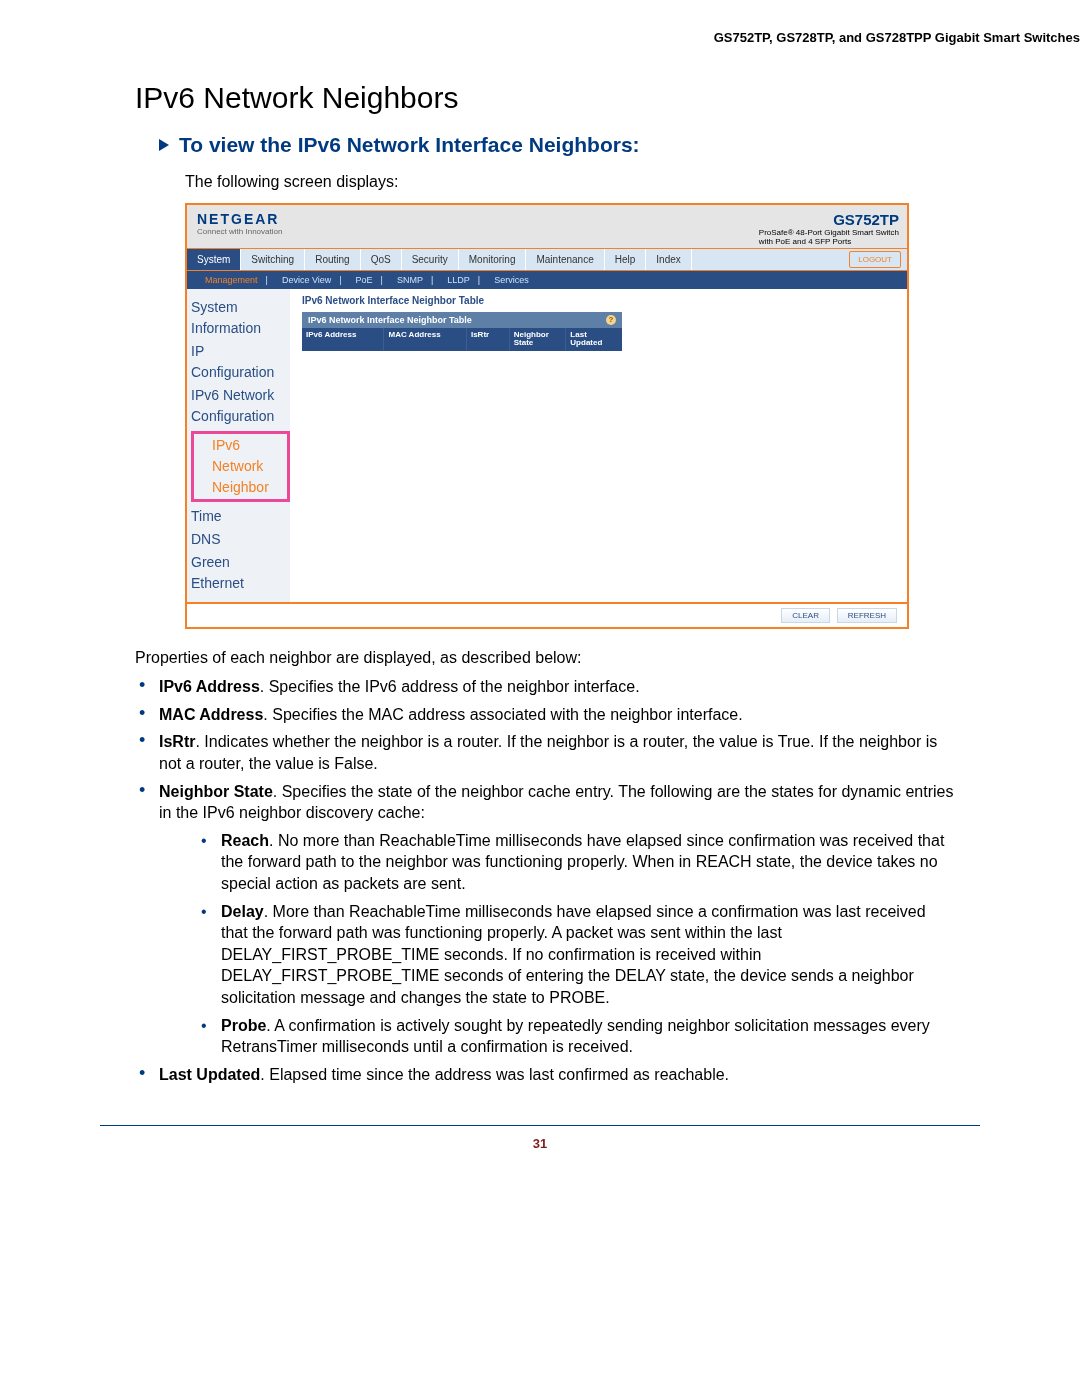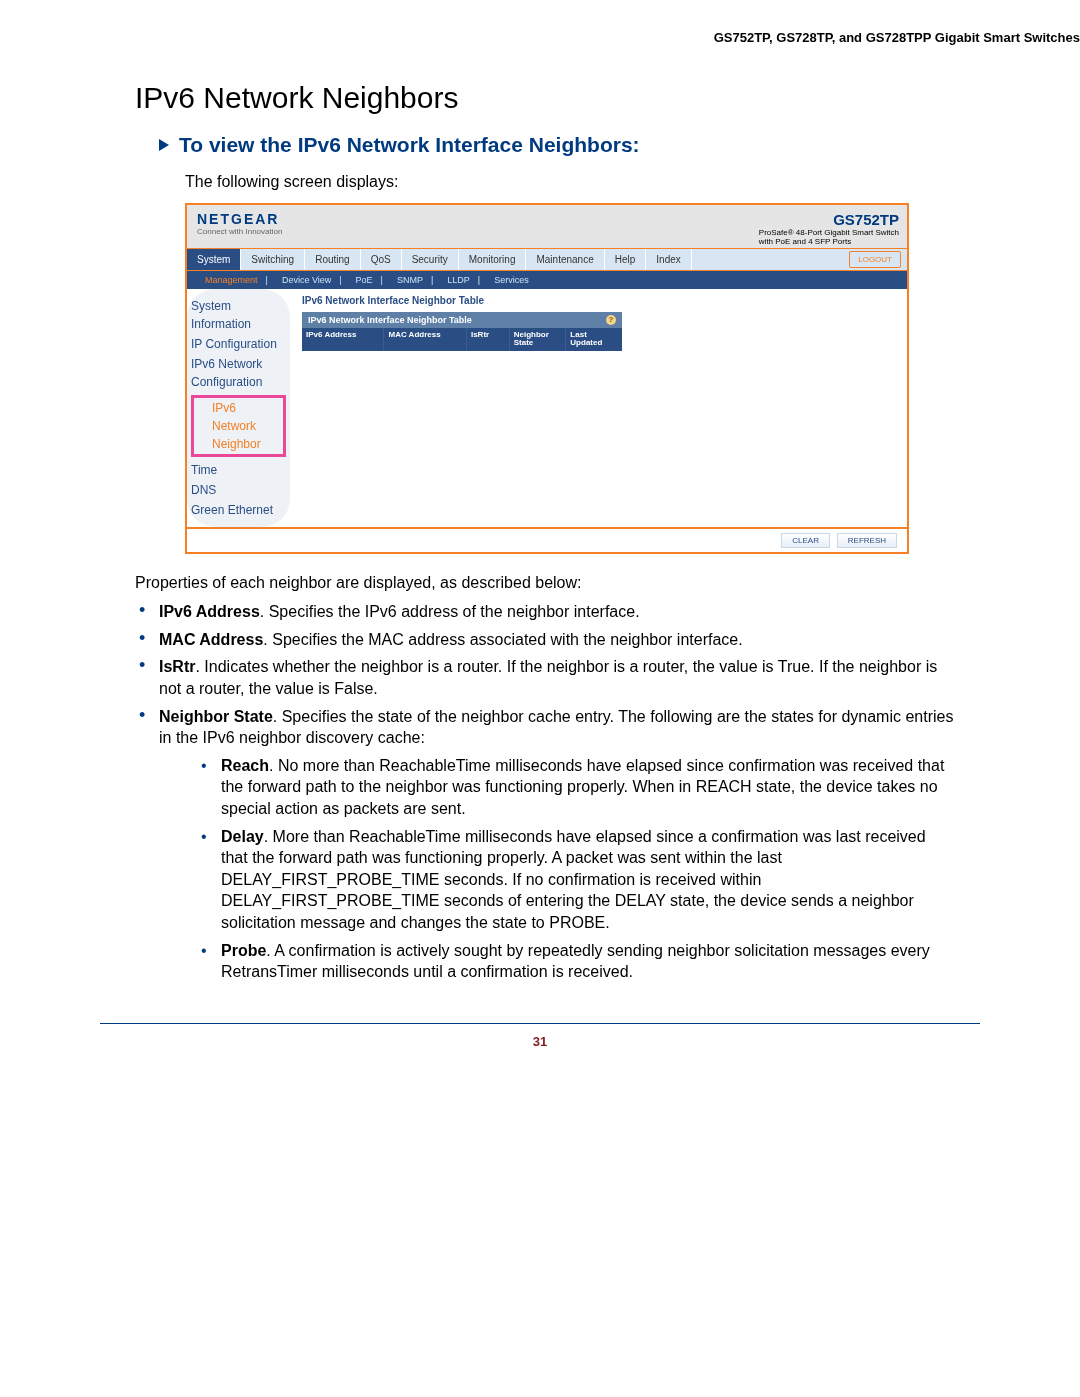--- a/index.html
+++ b/index.html
@@ -135,24 +135,23 @@
   .scr-subtab:last-child::after { content: ""; }
   .scr-body {
     display: flex;
     min-height: 220px;
     background: #fff;
   }
   .scr-side {
     width: 95px;
     background: #eef2f7;
     padding: 6px 4px;
-    font-size: 12px;
+    font-size: 14px;
     line-height: 1.5;
     color: #2a4e84;
-    border-radius: 28px;
   }
   .scr-side .side-item { margin: 2px 0; }
   .scr-side .side-item.box {
     color: #f58025;
     border: 3px solid #ec4899;
     padding: 1px 18px;
     display: inline-block;
   }
   .scr-main {
     flex: 1;
@@ -369,18 +368,21 @@
             <span class="bold">Reach</span><span>. No more than ReachableTime milliseconds have elapsed since confirmation was received that the forward path to the neighbor was functioning properly. When in REACH state, the device takes no special action as packets are sent.</span>
           </li>
           <li>
             <span class="bold">Delay</span><span>. More than ReachableTime milliseconds have elapsed since a confirmation was last received that the forward path was functioning properly. A packet was sent within the last DELAY_FIRST_PROBE_TIME seconds. If no confirmation is received within DELAY_FIRST_PROBE_TIME seconds of entering the DELAY state, the device sends a neighbor solicitation message and changes the state to PROBE.</span>
           </li>
           <li>
             <span class="bold">Probe</span><span>. A confirmation is actively sought by repeatedly sending neighbor solicitation messages every RetransTimer milliseconds until a confirmation is received.</span>
           </li>
         </ul>
       </li>
+      <li>
+        <span class="bold">Last Updated</span><span>. Elapsed time since the address was last confirmed as reachable.</span>
+      </li>
     </ul>
   </div>
 
   <hr class="page-rule">
   <div class="page-num">31</div>
 </div>
 
 </body></html>

